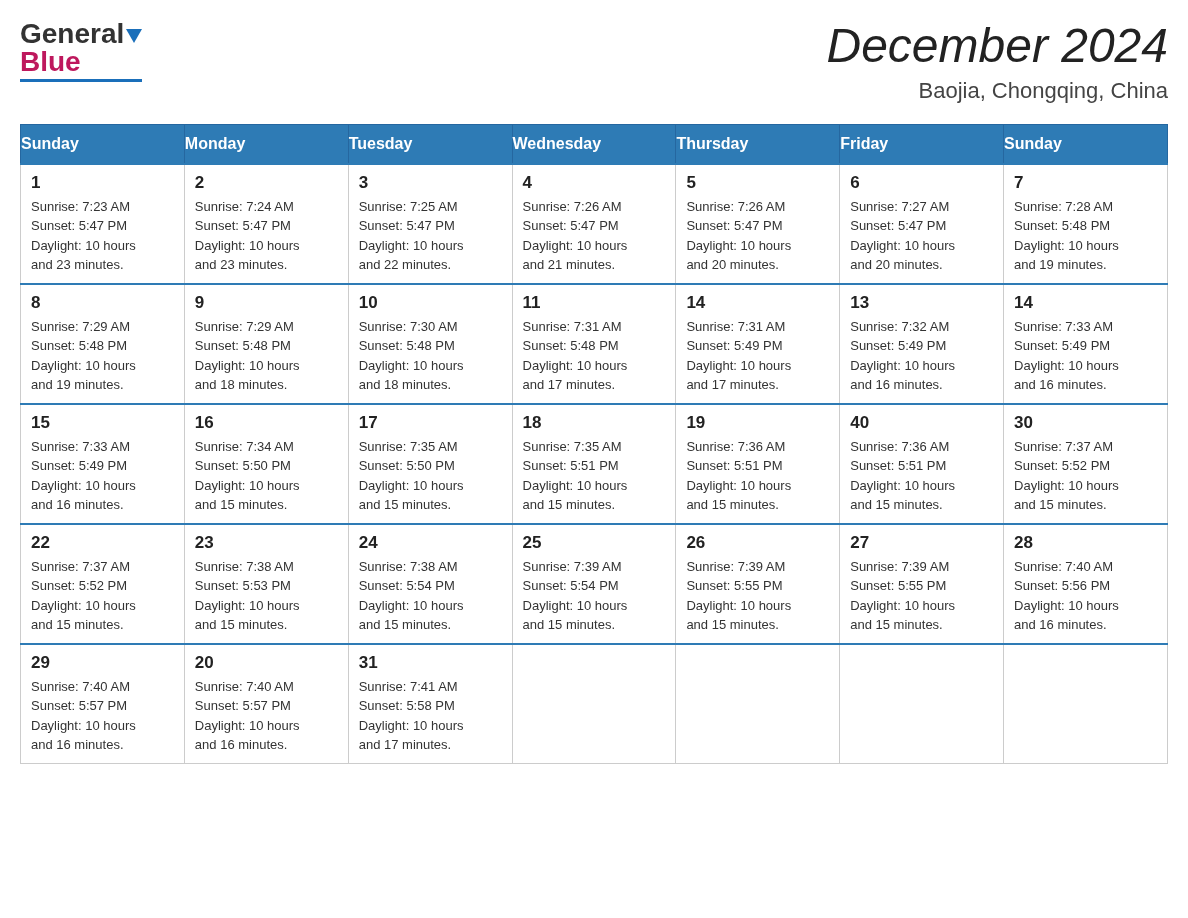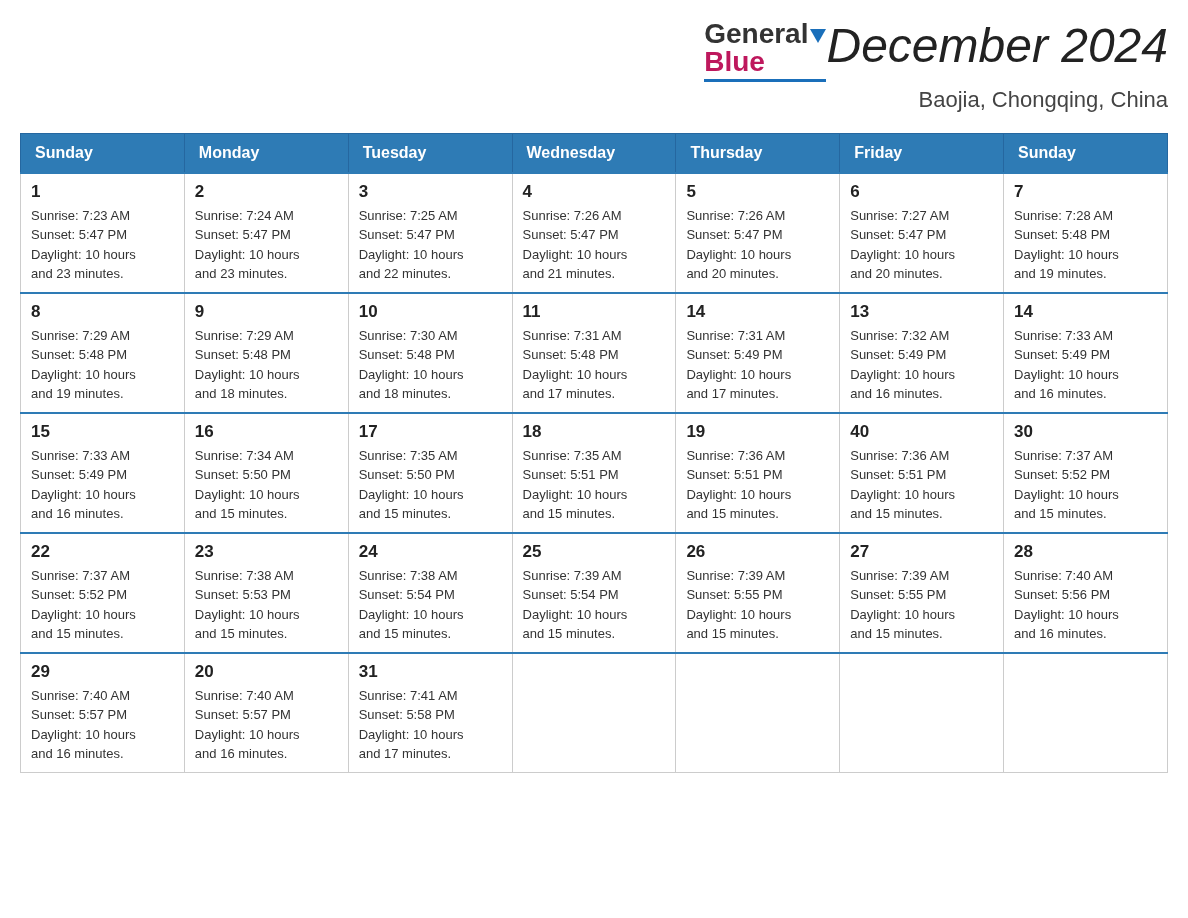--- a/index.html
+++ b/index.html
@@ -5,21 +5,21 @@
     * { margin: 0; padding: 0; box-sizing: border-box; }
     body {
       font-family: Arial, sans-serif;
       background: #fff;
       width: 1188px;
       min-height: 918px;
       padding: 20px;
     }
     .header {
       display: flex;
-      justify-content: flex-end;
+      justify-content: space-between;
       align-items: flex-start;
       margin-bottom: 20px;
     }
     .logo {
       display: flex;
       flex-direction: column;
       align-items: flex-start;
     }
     .logo-text {
       font-size: 28px;
@@ -53,33 +53,33 @@
       font-size: 48px;
       font-weight: 300;
       color: #222;
       line-height: 1.1;
       font-style: italic;
     }
     .calendar-subtitle {
       font-size: 22px;
       color: #444;
       font-weight: 300;
-      margin-top: 14px;
+      margin-top: 5px;
     }
     .calendar-table {
       width: 100%;
       border-collapse: collapse;
       border: 1px solid #aaa;
     }
     .calendar-table th {
       background-color: #2e7bb5;
       color: #fff;
       font-size: 16px;
       font-weight: bold;
-      padding: 10px 14px;
+      padding: 10px 0;
       text-align: left;
       border: 1px solid #2567a0;
     }
     .calendar-table td {
       vertical-align: top;
       padding: 8px 10px;
       border: 1px solid #ccc;
       width: 14.28%;
       min-height: 100px;
     }

